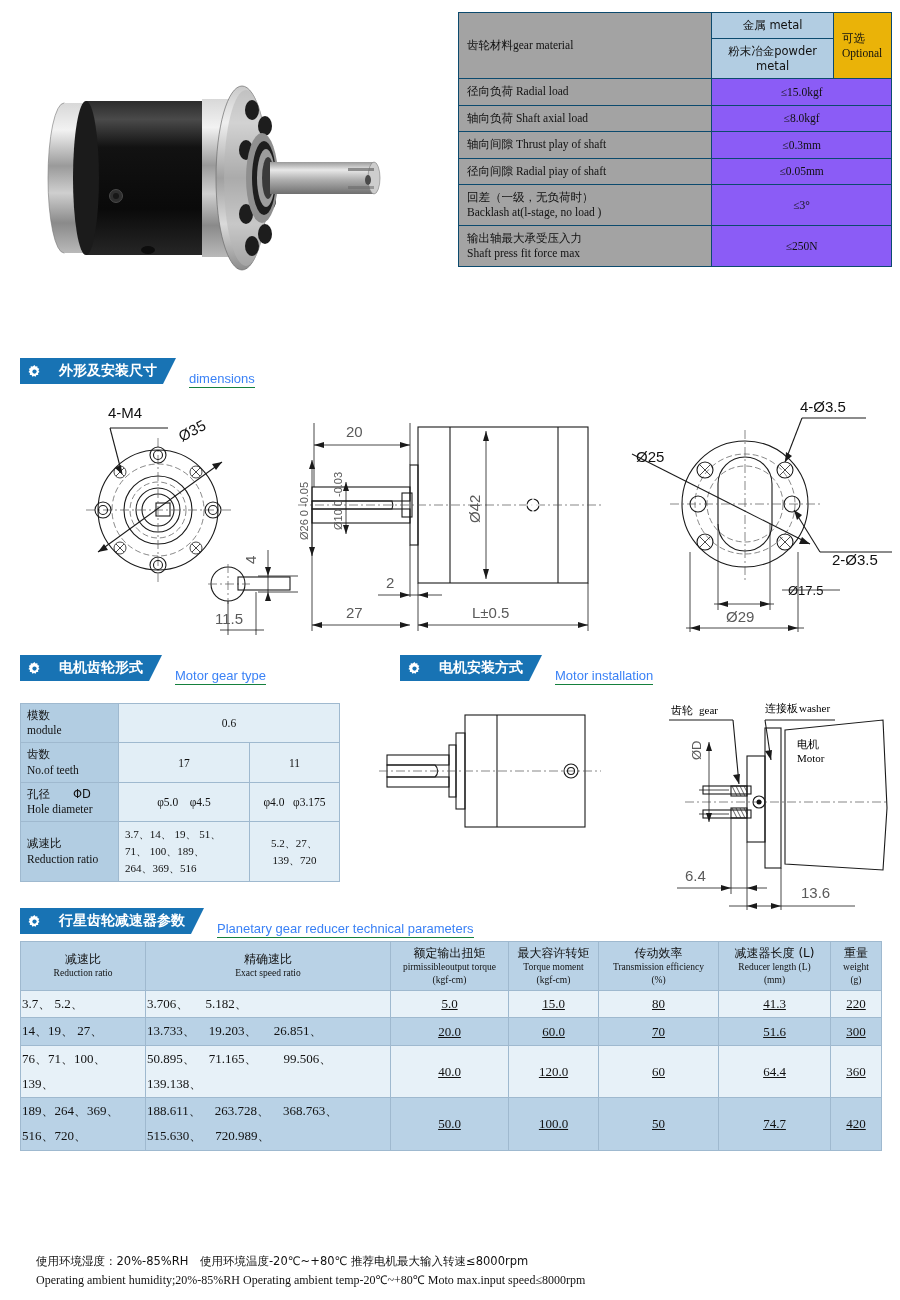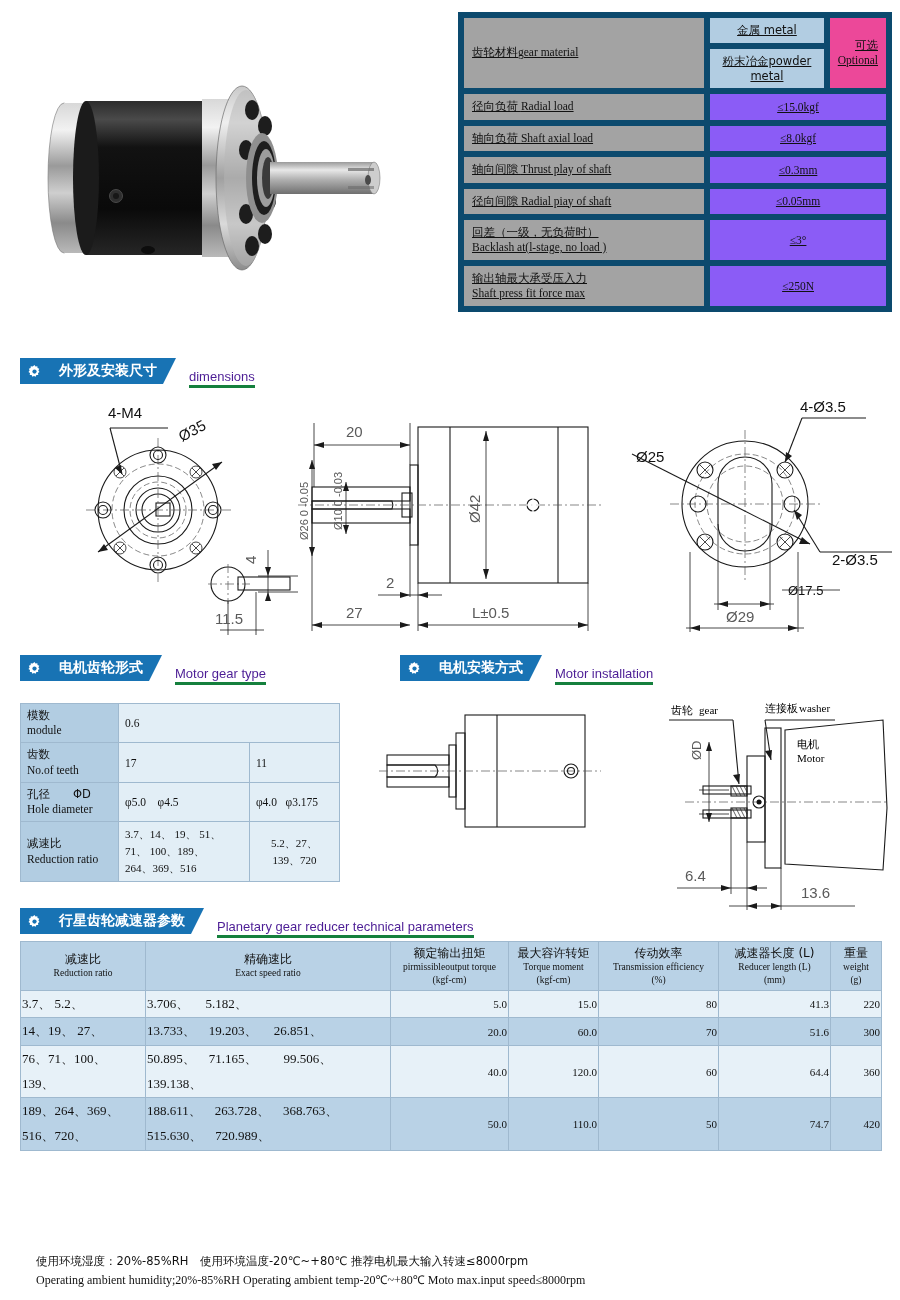--- a/index.html
+++ b/index.html
@@ -19,29 +19,28 @@
   .photo-wrap svg { display:block; }
 
   
   .spec-table {
     position:absolute; left:458px; top:12px; width:434px;
     border-collapse:collapse;
     font-size:11.5px;
     font-family:"Liberation Serif", serif;
   }
   .spec-table td {
-    border:6px solid #0c4a6e;
+    border:1px solid #0c4a6e;
     padding:5px 8px;
     vertical-align:middle;
-    text-decoration:underline;
   }
   .spec-label { background:#a3a3a3; width:254px; line-height:1.35; }
   .spec-val   { background:#8b5cf6; text-align:center; }
   .spec-mat-a { background:#b2cde2; text-align:center; width:122px; }
-  .spec-mat-b { background:#ec4899; text-align:right; width:58px; line-height:1.3; }
+  .spec-mat-b { background:#eab308; text-align:left; width:58px; line-height:1.3; }
   .cjk { font-family:"DejaVu Sans", sans-serif; font-size:11.5px; }
   .two-line { line-height:1.3; }
 
   
   .sec { position:absolute; height:26px; }
   .sec .banner {
     display:inline-flex; align-items:center; gap:17px;
     background:#1873b4; color:#fff;
     height:26px; padding:0 6px 0 7px;
     font-family:"DejaVu Sans", sans-serif;
@@ -50,48 +49,48 @@
   }
   .sec .banner::after {
     content:""; position:absolute; right:-13px; top:0;
     border-top:26px solid #1873b4;
     border-right:13px solid transparent;
   }
   .sec .gear { width:15px; height:15px; display:inline-block; }
   .sec .en {
     display:inline-block; margin-left:26px;
     font-family:"Liberation Sans", sans-serif;
-    font-size:13px; color:#4c1d95;
-    border-bottom:3px solid #15803d;
+    font-size:13px; color:#3b82f6;
+    border-bottom:1px solid #15803d;
     padding-bottom:1px; vertical-align:bottom;
     position:relative; top:4px;
   }
   .sec-row { display:flex; align-items:flex-end; }
 
   
   .gt-table {
     position:absolute; left:20px; top:703px; width:320px;
     border-collapse:collapse; font-size:11.5px;
   }
   .gt-table td { border:1px solid #9fb9cf; padding:4px 6px; vertical-align:middle; }
   .gt-lab { background:#b2cde2; width:98px; line-height:1.32; }
-  .gt-val { background:#e2eef6; text-align:left; }
+  .gt-val { background:#e2eef6; text-align:center; }
   .gt-ratio { background:#e2eef6; font-size:11px; line-height:1.55; padding:6px 5px; }
 
   
   .pt {
     position:absolute; left:20px; top:941px; width:862px;
     border-collapse:collapse; font-size:11px;
   }
   .pt th, .pt td { border:1px solid #9fb9cf; }
   .pt thead td { background:#b9d2e6; text-align:center; padding:4px 2px; line-height:1.28; }
   .pt .hcn { font-family:"DejaVu Sans", sans-serif; font-size:12px; display:block; }
   .pt .hen { font-size:9.5px; display:block; font-family:"Liberation Serif", serif; }
   .pt .hun { font-size:9.5px; display:block; }
-  .pt td.c { text-align:right; vertical-align:middle; font-size:11px; }
+  .pt td.c { text-align:center; vertical-align:middle; font-size:13px;text-decoration:underline; }
   .pt td.l { text-align:left; vertical-align:middle; font-size:13px; line-height:1.9; }
   .pt tr.odd td { background:#e7f1f8; }
   .pt tr.even td { background:#b9d2e6; }
 
   
   .note {
     position:absolute; left:36px; top:1252px; width:830px;
     font-size:12px; line-height:1.65;
   }
   .note .ln1 { font-family:"DejaVu Sans", sans-serif; font-size:11.5px; }
@@ -693,21 +692,21 @@
         <td class="c">60</td>
         <td class="c">64.4</td>
         <td class="c">360</td>
       </tr>
       <tr class="even">
         <td class="l" style="white-space:pre-line">189、264、369、
 516、720、</td>
         <td class="l" style="white-space:pre-line">188.611、　263.728、　368.763、
 515.630、　720.989、</td>
         <td class="c">50.0</td>
-        <td class="c">110.0</td>
+        <td class="c">100.0</td>
         <td class="c">50</td>
         <td class="c">74.7</td>
         <td class="c">420</td>
       </tr>
     </tbody>
   </table>
 
   <div class="note">
     <div class="ln1">使用环境湿度：20%-85%RH　使用环境温度-20℃~+80℃  推荐电机最大输入转速≤8000rpm</div>
     <div class="ln2">Operating ambient humidity;20%-85%RH Operating ambient temp-20℃~+80℃  Moto max.input speed≤8000rpm</div>

